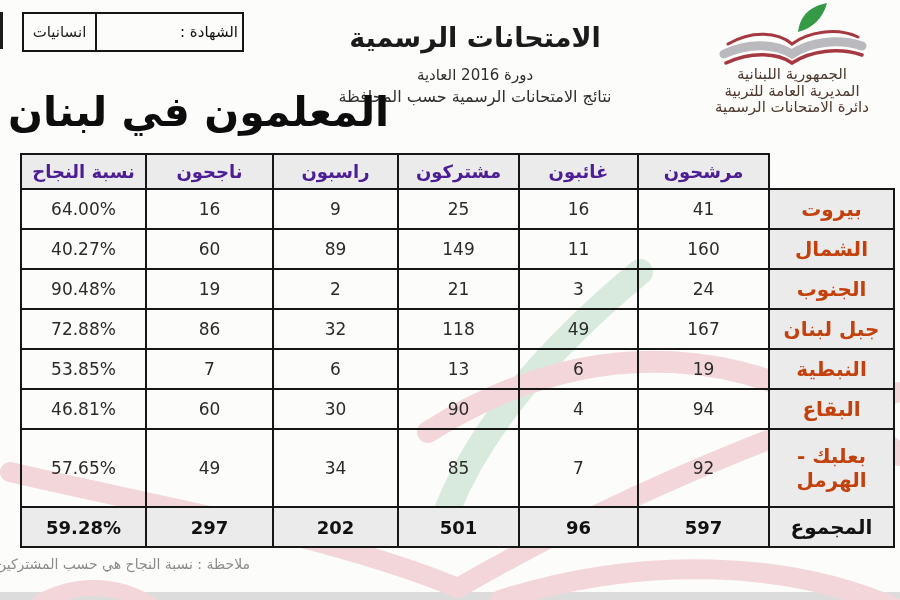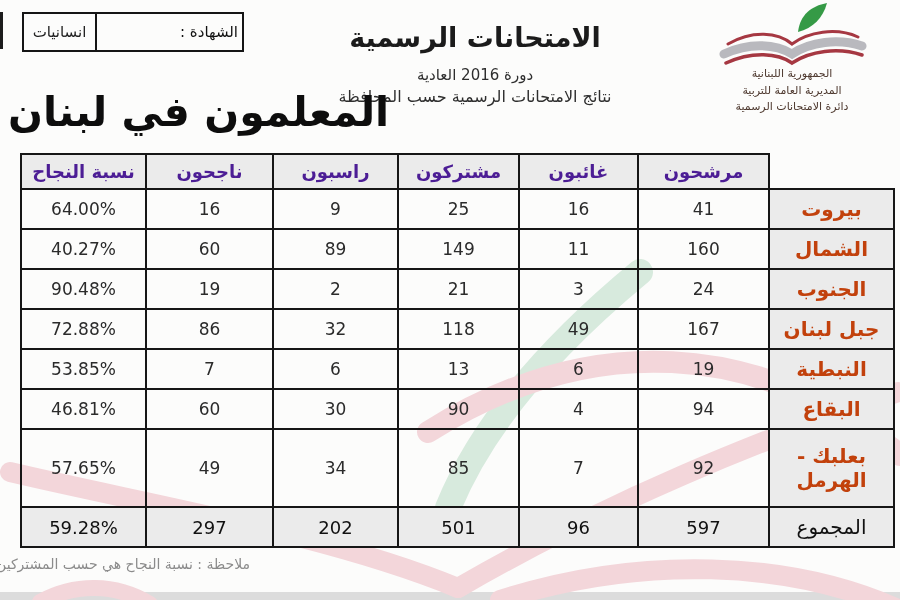--- a/index.html
+++ b/index.html
@@ -21,38 +21,38 @@
     padding-right:4px;font-size:15px;color:#111;padding-left:43px;}
   .cert-value{flex:1;display:flex;align-items:center;justify-content:center;font-size:15px;color:#222;}
   
   .title-block{position:absolute;left:275px;top:22px;width:400px;text-align:center;z-index:2;direction:rtl;}
   .main-title{font-size:27px;font-weight:700;color:#1b1b1b;letter-spacing:0;}
   .session{margin-top:13px;font-size:15px;color:#2e2e2e;}
   .subtitle{margin-top:3px;font-size:16px;color:#2e2e2e;}
   
   .logo-block{position:absolute;right:8px;top:2px;width:200px;text-align:center;z-index:2;}
   .logo-block svg{display:block;margin:0 auto;}
-  .org-lines{direction:rtl;font-size:11px;line-height:16.5px;color:#4e392f;margin-top:0;}
+  .org-lines{direction:rtl;font-size:15px;line-height:16.5px;color:#4e392f;margin-top:0;}
   
   .overlay-title{
     position:absolute;left:8px;top:88px;z-index:3;direction:rtl;
     font-family:"DejaVu Serif","DejaVu Sans",serif;
     font-size:41px;font-weight:700;color:#0d0d0d;white-space:nowrap;
   }
   
   .table-wrap{position:absolute;left:20px;top:153px;z-index:2;}
   table{border-collapse:collapse;table-layout:fixed;width:873px;direction:rtl;}
   th,td{border:2px solid #161616;text-align:center;vertical-align:middle;padding:0 6px;background:transparent;}
   thead th{height:33px;background:#ebebeb;font-size:18px;font-weight:600;color:#4c1d95;}
   thead th.ghost{border:none;background:transparent;}
   tbody th{background:#ebebeb;font-size:20px;font-weight:700;color:#c2410c;}
   tbody td{height:36px;font-size:17px;font-weight:400;color:#2b2b2b;direction:ltr;}
   tbody tr{height:40px;}
   tbody tr.tall{height:78px;}
-  tbody tr.total td,tbody tr.total th{background:#ebebeb;font-weight:400;color:#111;}
+  tbody tr.total td,tbody tr.total th{background:#ebebeb;font-weight:700;color:#111;}
   tbody tr.total td{font-size:18px;}
   
   .note{position:absolute;right:650px;top:556px;z-index:3;direction:rtl;white-space:nowrap;
     font-size:14px;color:#8b8b8b;}
 </style>
 </head>
 <body>
 
 <div id="page">
 

